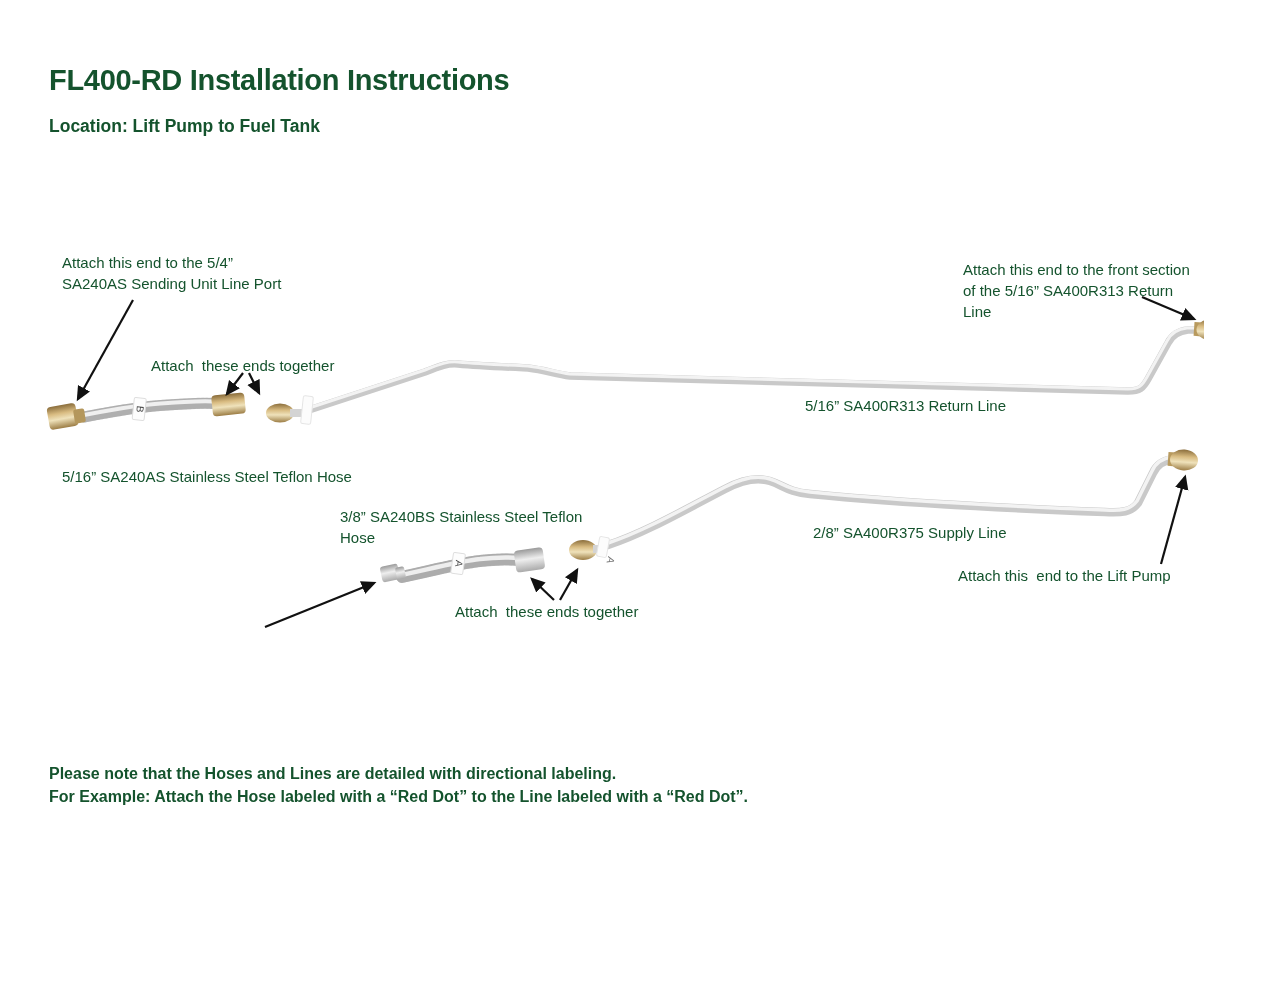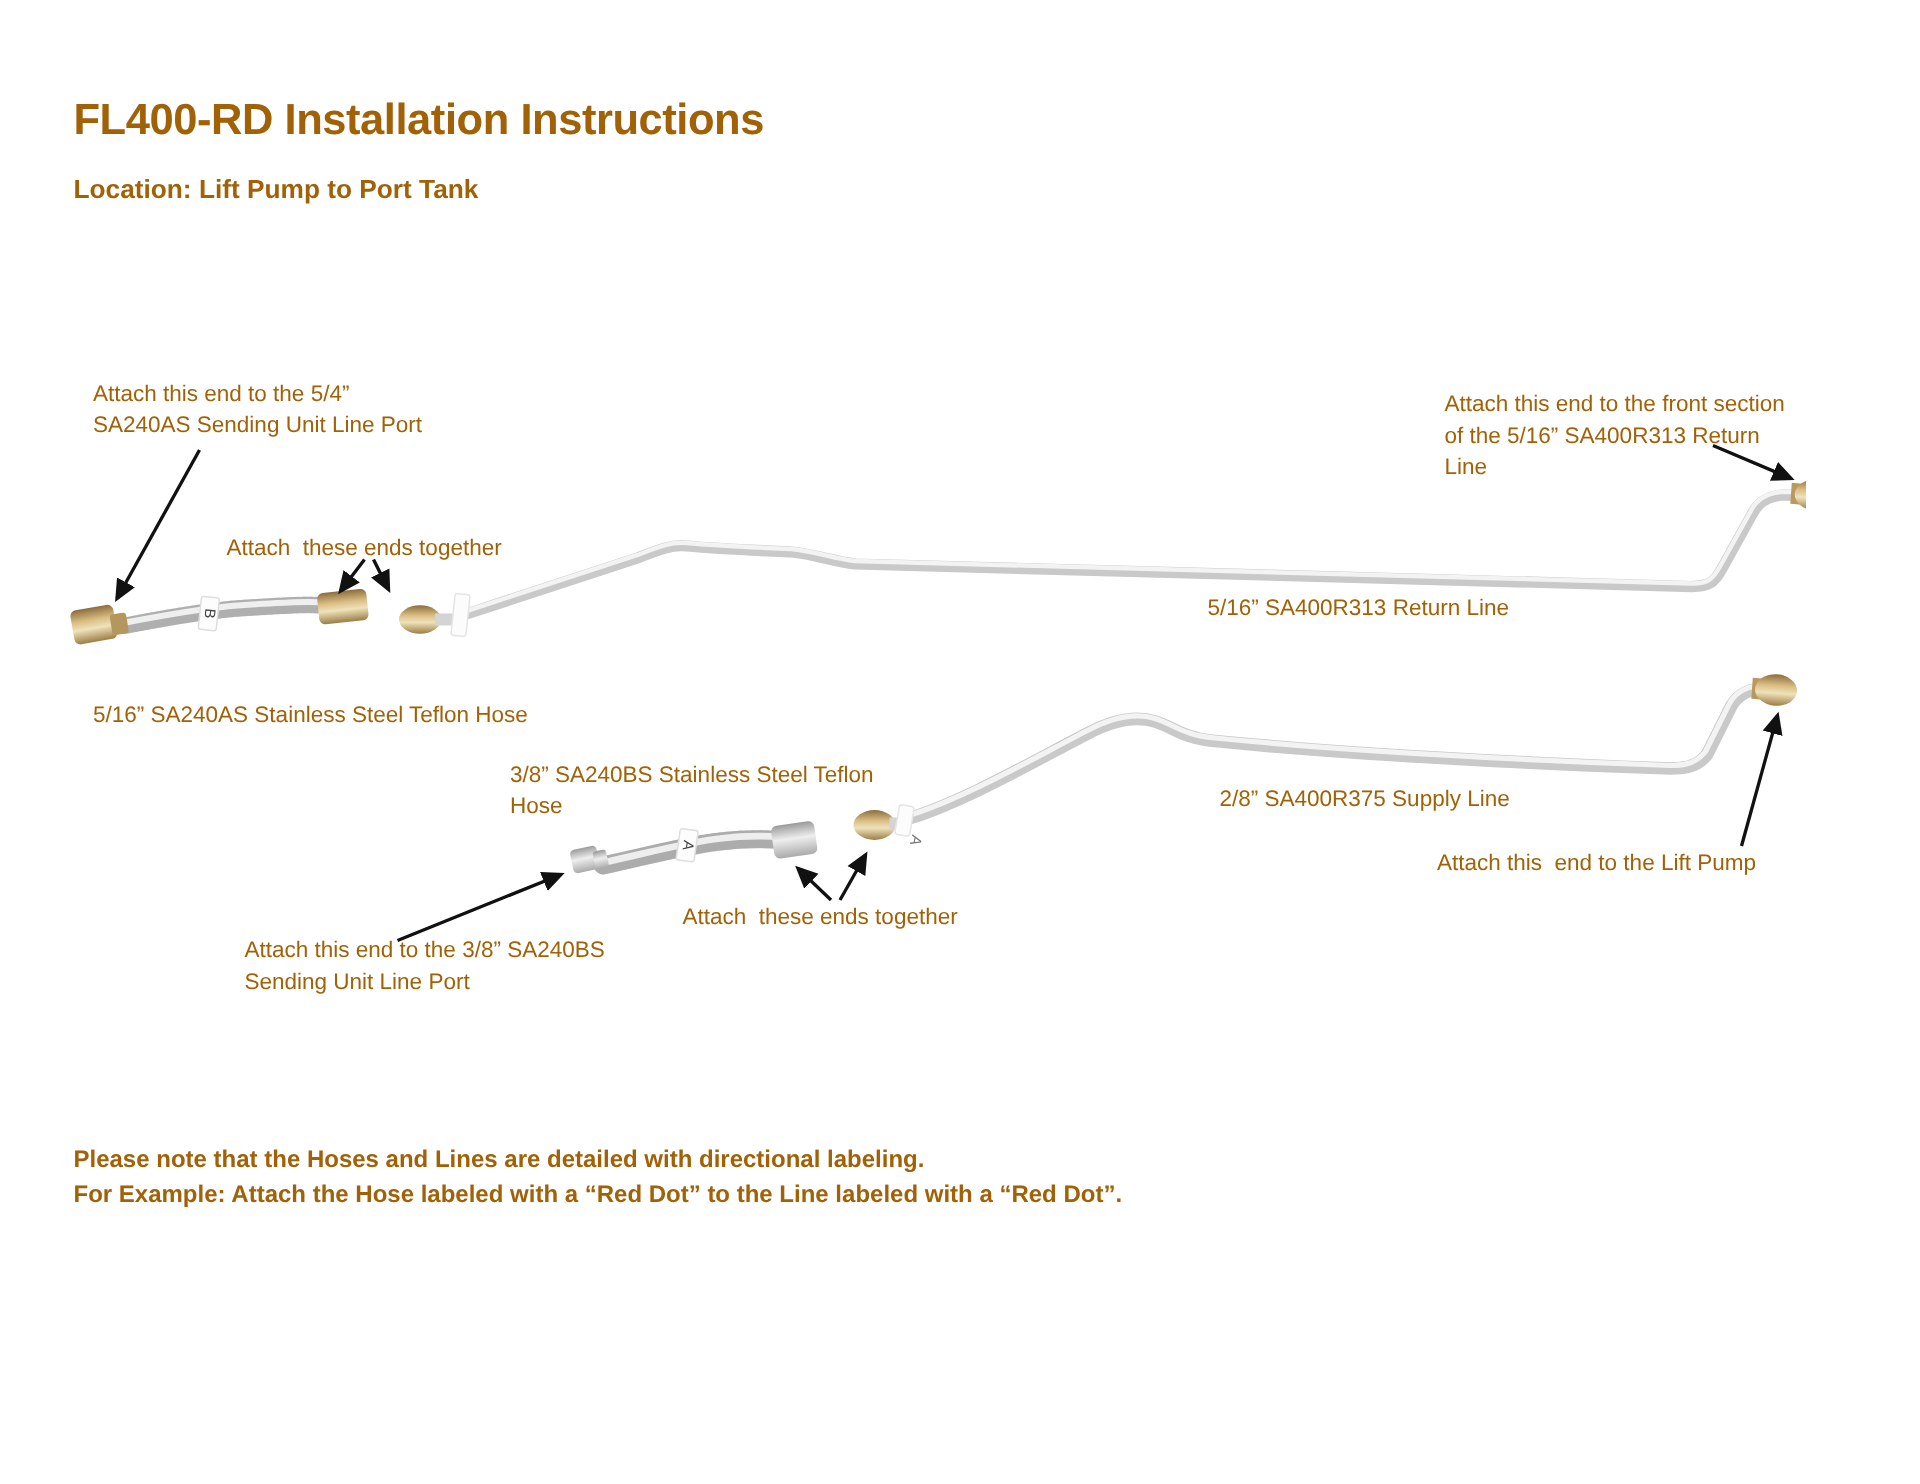--- a/index.html
+++ b/index.html
@@ -1,33 +1,33 @@
 <!DOCTYPE html>
 <html><head>
 <meta charset="utf-8">
 <style>
   html,body{margin:0;padding:0;background:#fff;}
   .page{
     position:relative;width:1204px;height:989px;background:#ffffff;
-    font-family:"Liberation Sans",sans-serif;color:#a16207;overflow:hidden;
+    font-family:"Liberation Sans",sans-serif;color:#14532d;overflow:hidden;
   }
   .abs{position:absolute;}
   .h1{font-size:29px;font-weight:bold;letter-spacing:-0.3px;}
   .h2{font-size:17.5px;font-weight:bold;}
   .callout{font-size:15px;line-height:21px;white-space:pre-wrap;}
   .note{font-size:16px;font-weight:bold;line-height:23px;white-space:pre-wrap;}
   svg{position:absolute;left:0;top:0;}
 </style>
 </head>
 <body>
 
 <div class="page">
 
   <div class="abs h1" style="left:49px;top:64px;">FL400-RD Installation Instructions</div>
-  <div class="abs h2" style="left:49px;top:116px;">Location: Lift Pump to Port Tank</div>
+  <div class="abs h2" style="left:49px;top:116px;">Location: Lift Pump to Fuel Tank</div>
 
   <svg width="1280" height="989" viewBox="0 0 1280 989">
     <defs>
       <linearGradient id="brass" x1="0" y1="0" x2="0" y2="1">
         <stop offset="0" stop-color="#8a6d3b"></stop>
         <stop offset="0.35" stop-color="#d9bc82"></stop>
         <stop offset="0.6" stop-color="#efe2bb"></stop>
         <stop offset="1" stop-color="#9c7d45"></stop>
       </linearGradient>
       <linearGradient id="silver" x1="0" y1="0" x2="0" y2="1">
@@ -109,19 +109,17 @@
   <div class="abs callout" style="left:963px;top:259px;width:270px;">Attach this end to the front section
 of the 5/16” SA400R313 Return
 Line</div>
   <div class="abs callout" style="left:805px;top:395px;">5/16” SA400R313 Return Line</div>
   <div class="abs callout" style="left:62px;top:448px;margin-top:18px;">5/16” SA240AS Stainless Steel Teflon Hose</div>
   <div class="abs callout" style="left:340px;top:506px;width:270px;">3/8” SA240BS Stainless Steel Teflon
 Hose</div>
   <div class="abs callout" style="left:813px;top:522px;">2/8” SA400R375 Supply Line</div>
   <div class="abs callout" style="left:958px;top:565px;">Attach this  end to the Lift Pump</div>
   <div class="abs callout" style="left:455px;top:601px;">Attach  these ends together</div>
-  <div class="abs callout" style="left:163px;top:623px;">Attach this end to the 3/8” SA240BS
-Sending Unit Line Port</div>
 
   <div class="abs note" style="left:49px;top:762px;">Please note that the Hoses and Lines are detailed with directional labeling.
 For Example: Attach the Hose labeled with a “Red Dot” to the Line labeled with a “Red Dot”.</div>
 
 </div>
 
 </body></html>

